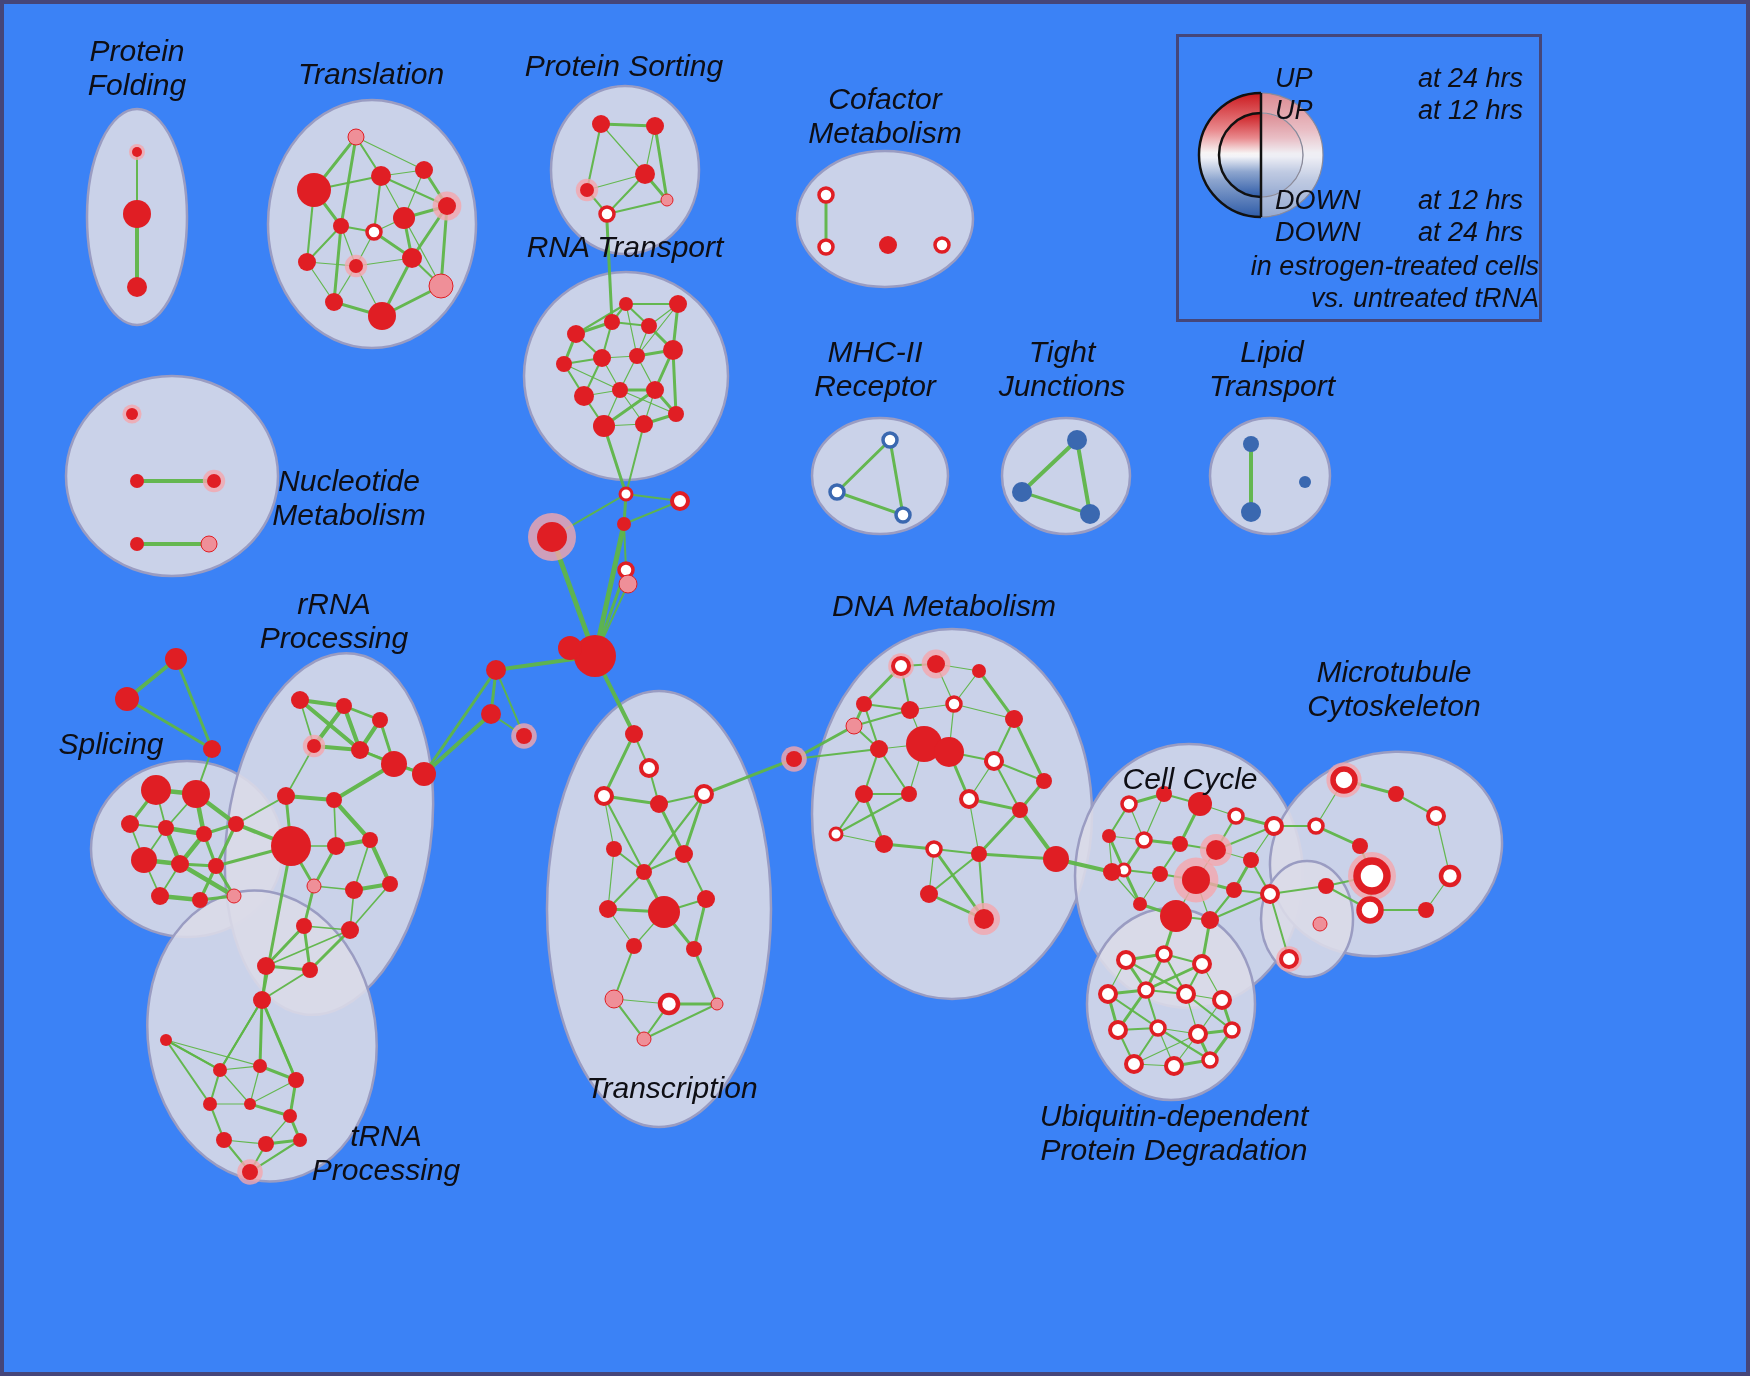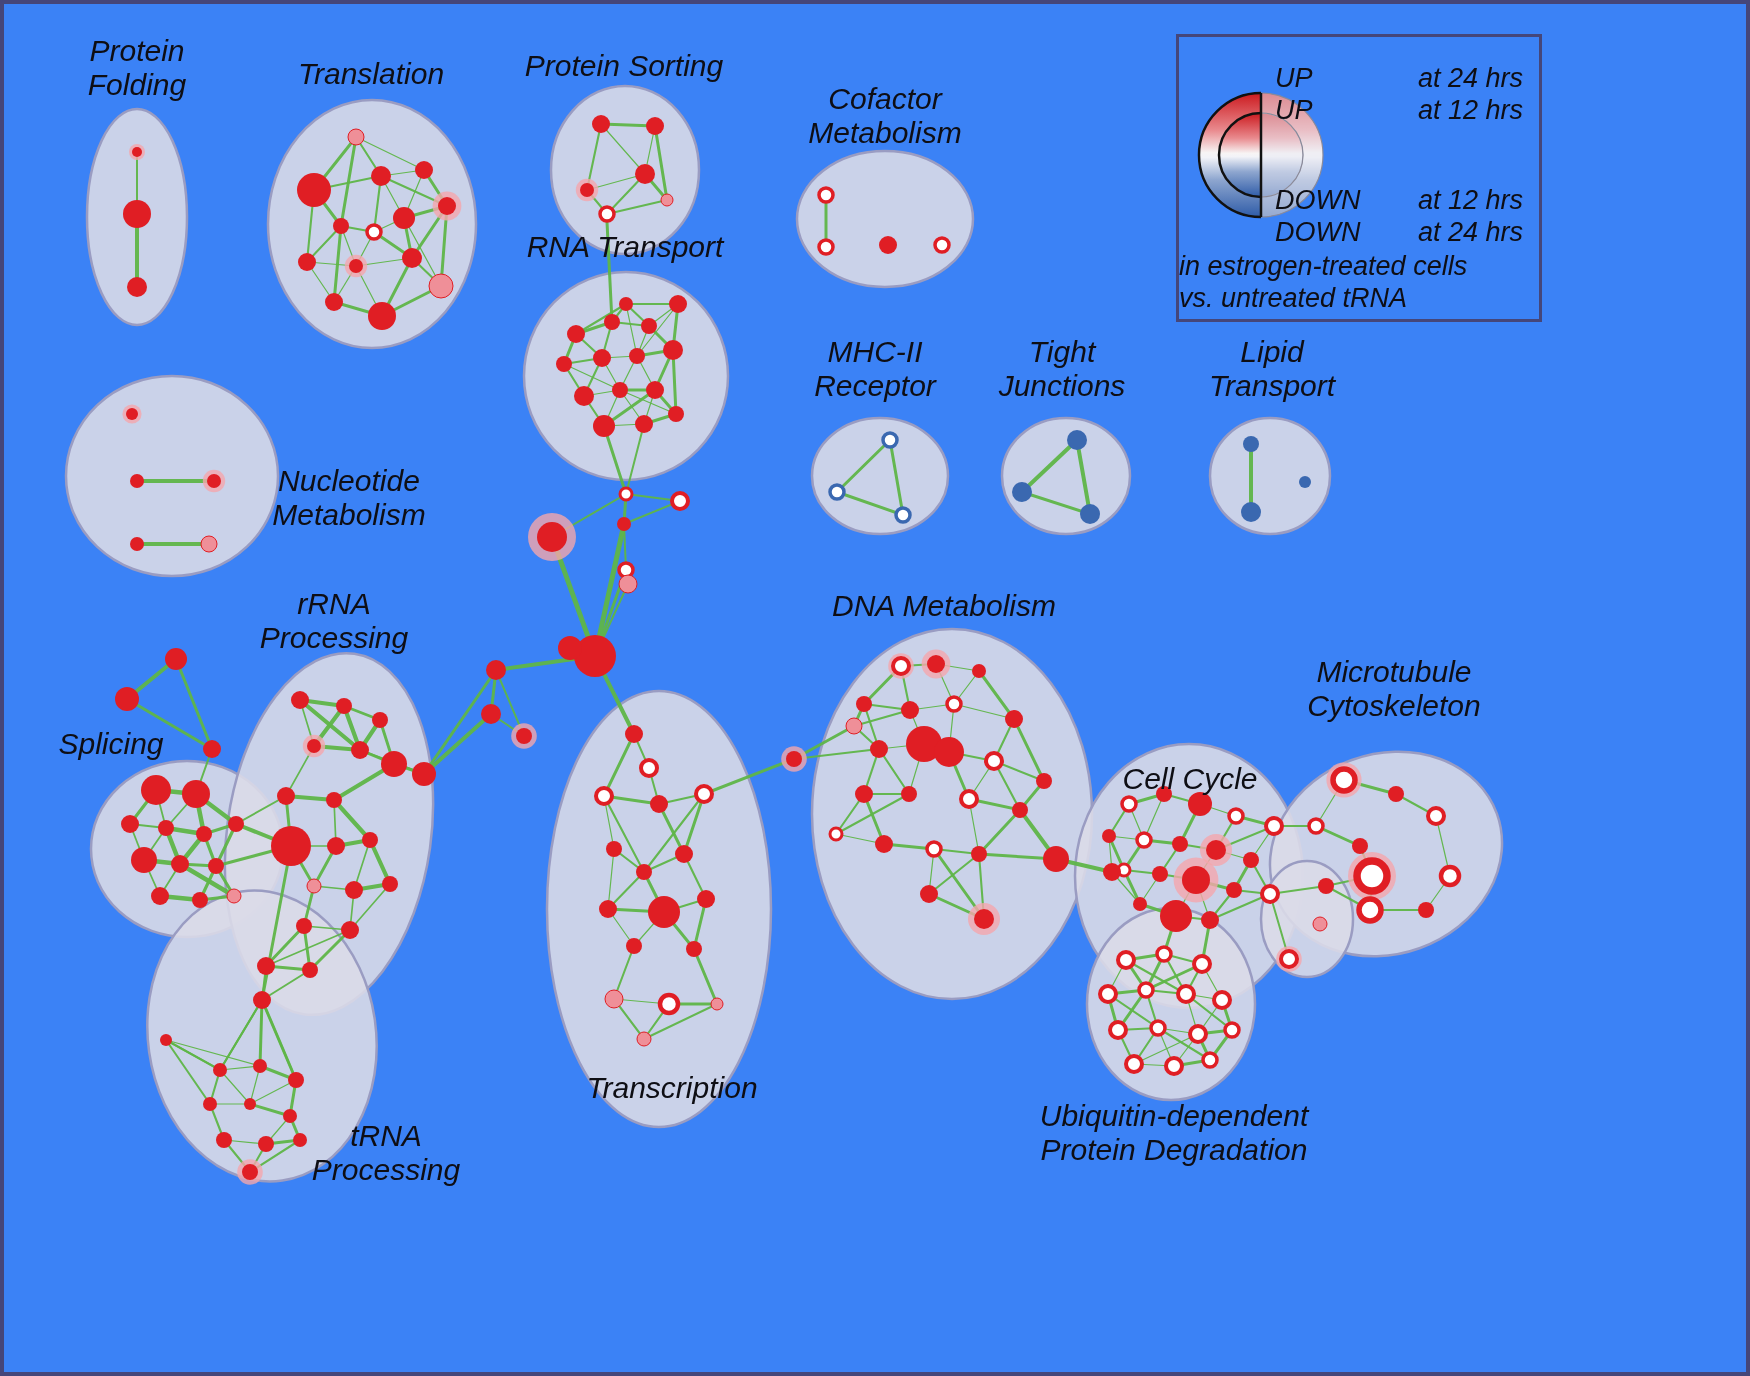--- a/index.html
+++ b/index.html
@@ -18,21 +18,21 @@
     border:3px solid #45467a;box-sizing:border-box;background:transparent;
   }
   .legend-glyph{position:absolute;left:6px;top:8px;}
   .lrow{
     position:absolute;left:96px;right:16px;height:30px;
     display:flex;justify-content:space-between;align-items:center;
     font-size:27px;color:#0e0e14;white-space:nowrap;
   }
   .lrow.r1{top:26px;} .lrow.r2{top:58px;} .lrow.r3{top:148px;} .lrow.r4{top:180px;}
   .lcap{
-    position:absolute;left:0;right:0;text-align:left;
+    position:absolute;left:0;right:0;text-align:right;
     font-size:27px;color:#0e0e14;white-space:nowrap;
   }
   .lcap.c1{top:214px;} .lcap.c2{top:246px;}
 </style>
 </head>
 <body>
 
 <div class="stage">
 
   <svg id="network-svg" width="1750" height="1376" viewBox="0 0 1750 1376">

